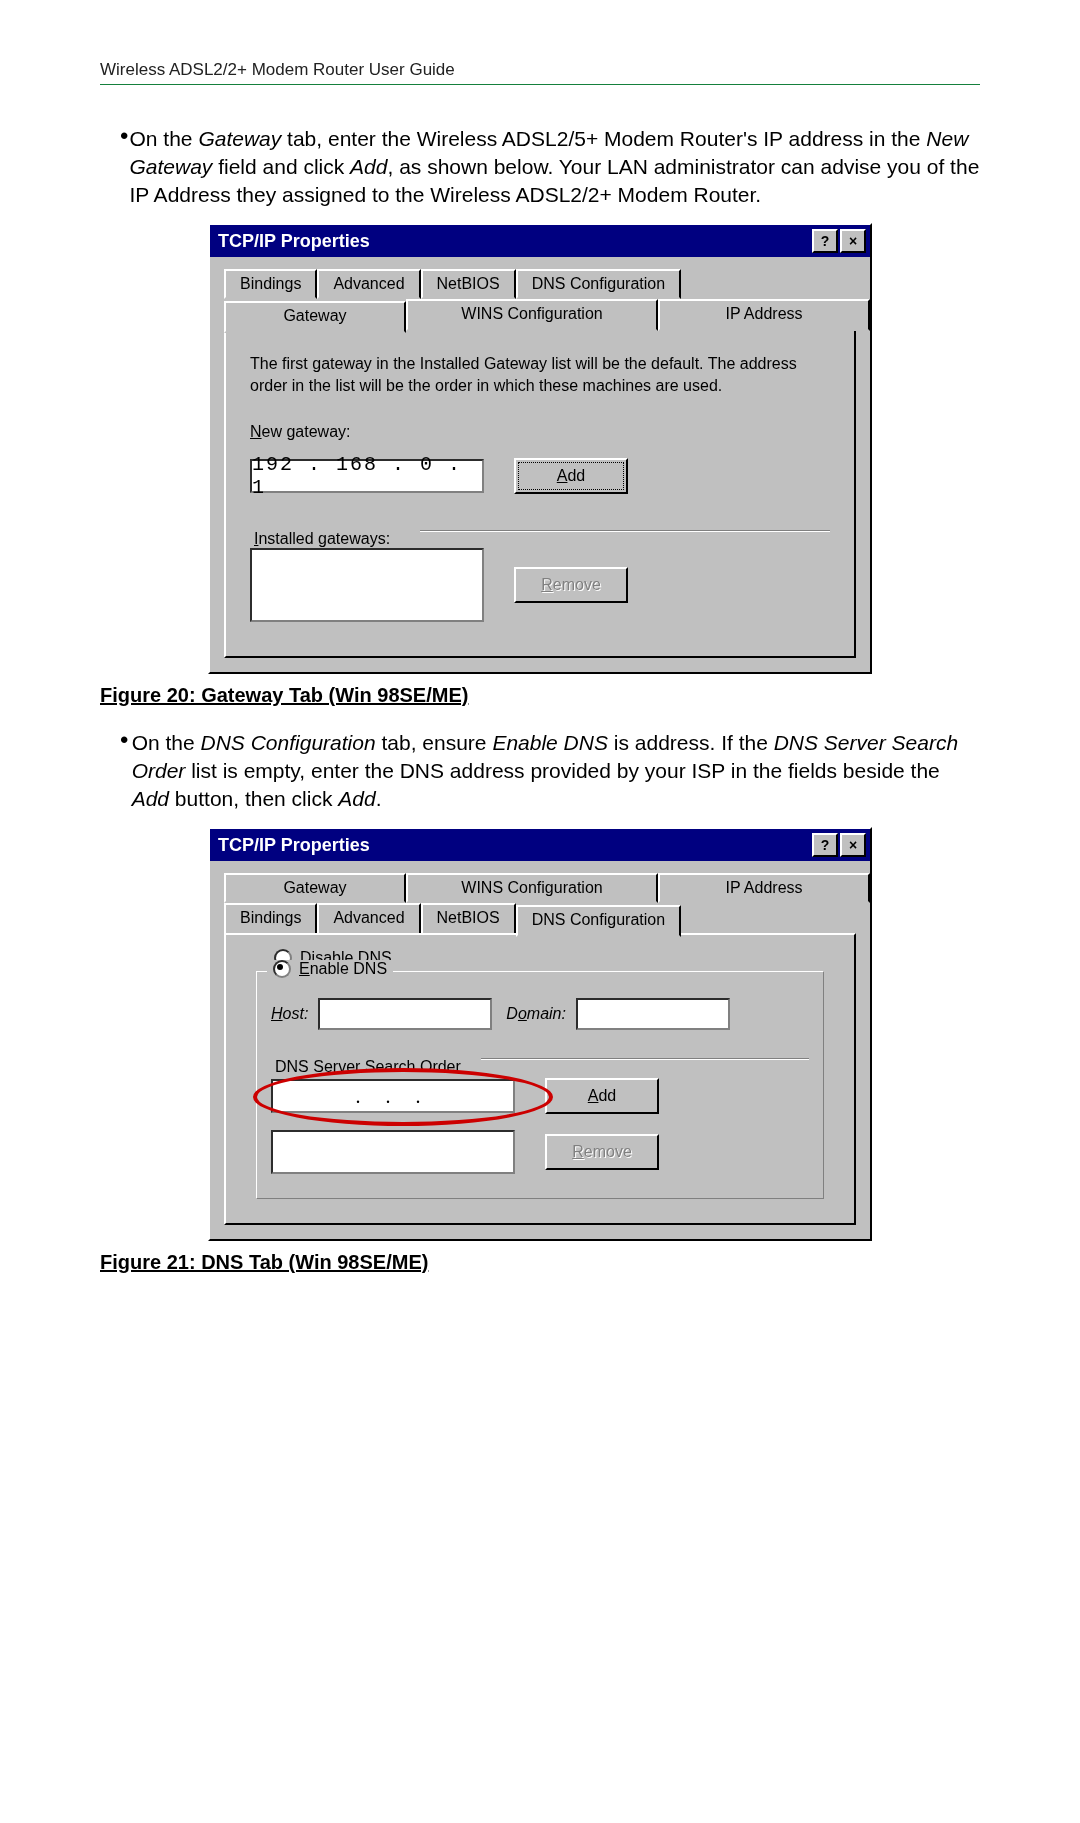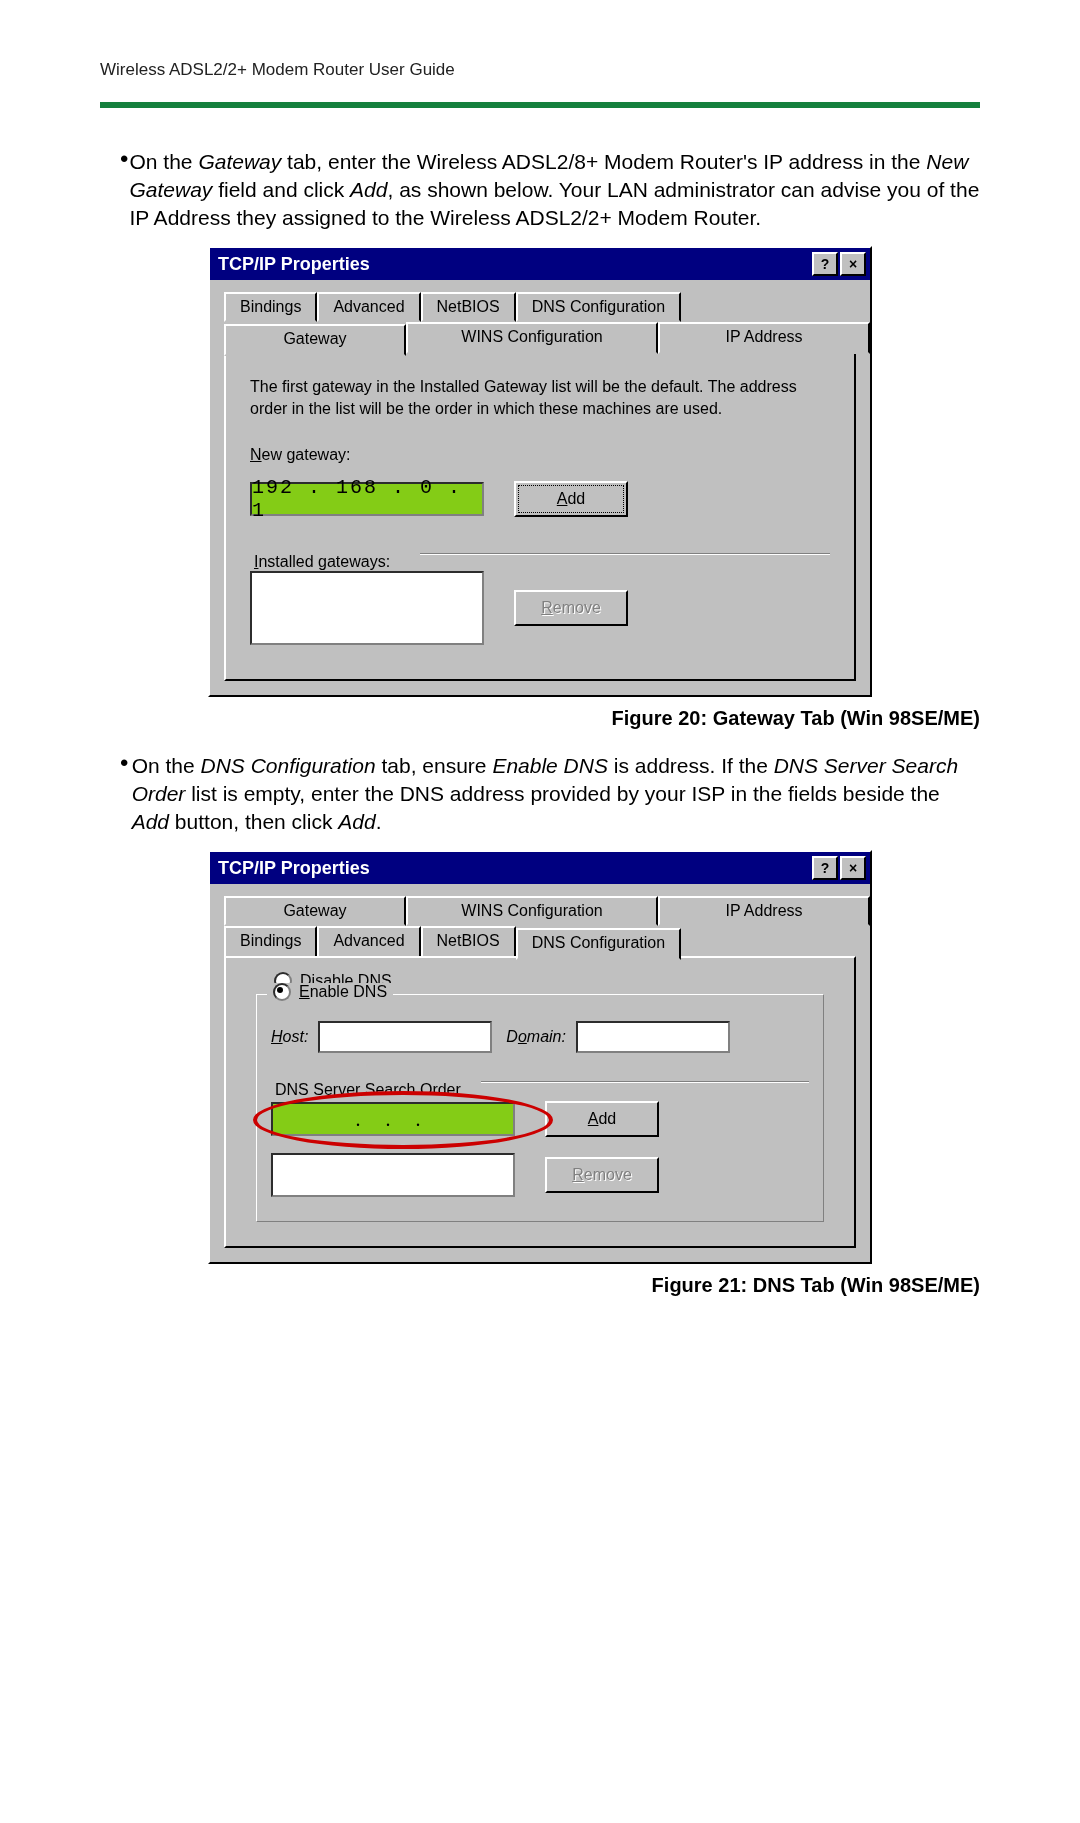--- a/index.html
+++ b/index.html
@@ -12,32 +12,32 @@
   .page {
     width: 1080px;
     min-height: 1823px;
     box-sizing: border-box;
     padding: 60px 100px 80px 100px;
     position: relative;
   }
   .header-line {
     font-size: 17px;
     color: #222;
-    padding-bottom: 22px;
-    border-bottom: 6px solid #15803d;
+    padding-bottom: 4px;
+    border-bottom: 1px solid #15803d;
     margin-bottom: 40px;
   }
   .bullet-block { margin-left: 20px; }
   .bullet-item { display: flex; margin-bottom: 10px; }
   .bullet-dot { width: 26px; font-size: 24px; line-height: 22px; }
   .bullet-text { font-size: 21px; line-height: 28px; }
   em { font-style: italic; }
 
   .figure-wrap { display:flex; justify-content:center; margin: 14px 0 8px; }
-  .figure-caption { text-align:right; font-weight:bold; font-size:20px; margin: 10px 0 22px; }
+  .figure-caption { text-align:left; font-weight:bold; font-size:20px; margin: 10px 0 22px; text-decoration: underline; }
 
   
   .win98 {
     background:#c0c0c0;
     border: 2px outset #fff;
     border-right-color:#000;
     border-bottom-color:#000;
     font-family: Tahoma, "MS Sans Serif", sans-serif;
     font-size:16px;
     color:#000;
@@ -78,21 +78,21 @@
     background:#c0c0c0;
     min-height:260px;
   }
   .desc { font-size:16px; line-height:22px; margin-bottom:26px; }
 
   .grp-label { font-size:16px; margin-bottom:17px; }
 
   .field-row { display:flex; align-items:center; gap:30px; margin-bottom:16px; }
   .ip-input {
     width:230px; height:30px;
-    background:#84cc16;
+    background:#ffffff;
     border:2px inset #808080;
     display:flex; align-items:center; justify-content:center;
     font-family: "Courier New", monospace; font-size:20px; letter-spacing:2px;
   }
   .btn {
     min-width:110px; height:32px;
     background:#c0c0c0;
     border:2px outset #fff;
     border-right-color:#000; border-bottom-color:#000;
     font-size:16px;
@@ -149,21 +149,21 @@
 </head>
 <body>
 
 <div class="page">
   <div class="header-line">Wireless ADSL2/2+ Modem Router User Guide</div>
 
   <div class="bullet-block">
     <div class="bullet-item">
       <div class="bullet-dot">•</div>
       <div class="bullet-text">
-        <span>On the </span><em>Gateway</em><span> tab, enter the Wireless ADSL2/8+ Modem Router's IP address in the </span><em>New Gateway</em><span> field and click </span><em>Add</em><span>, as shown below. Your LAN administrator can advise you of the IP Address they assigned to the Wireless ADSL2/2+ Modem Router.</span>
+        <span>On the </span><em>Gateway</em><span> tab, enter the Wireless ADSL2/5+ Modem Router's IP address in the </span><em>New Gateway</em><span> field and click </span><em>Add</em><span>, as shown below. Your LAN administrator can advise you of the IP Address they assigned to the Wireless ADSL2/2+ Modem Router.</span>
       </div>
     </div>
   </div>
 
   <div class="figure-wrap">
     <div class="win98" style="width:660px;">
       <div class="titlebar">
         <span class="title">TCP/IP Properties</span>
         <span class="tbtn">?</span>
         <span class="tbtn">×</span>

